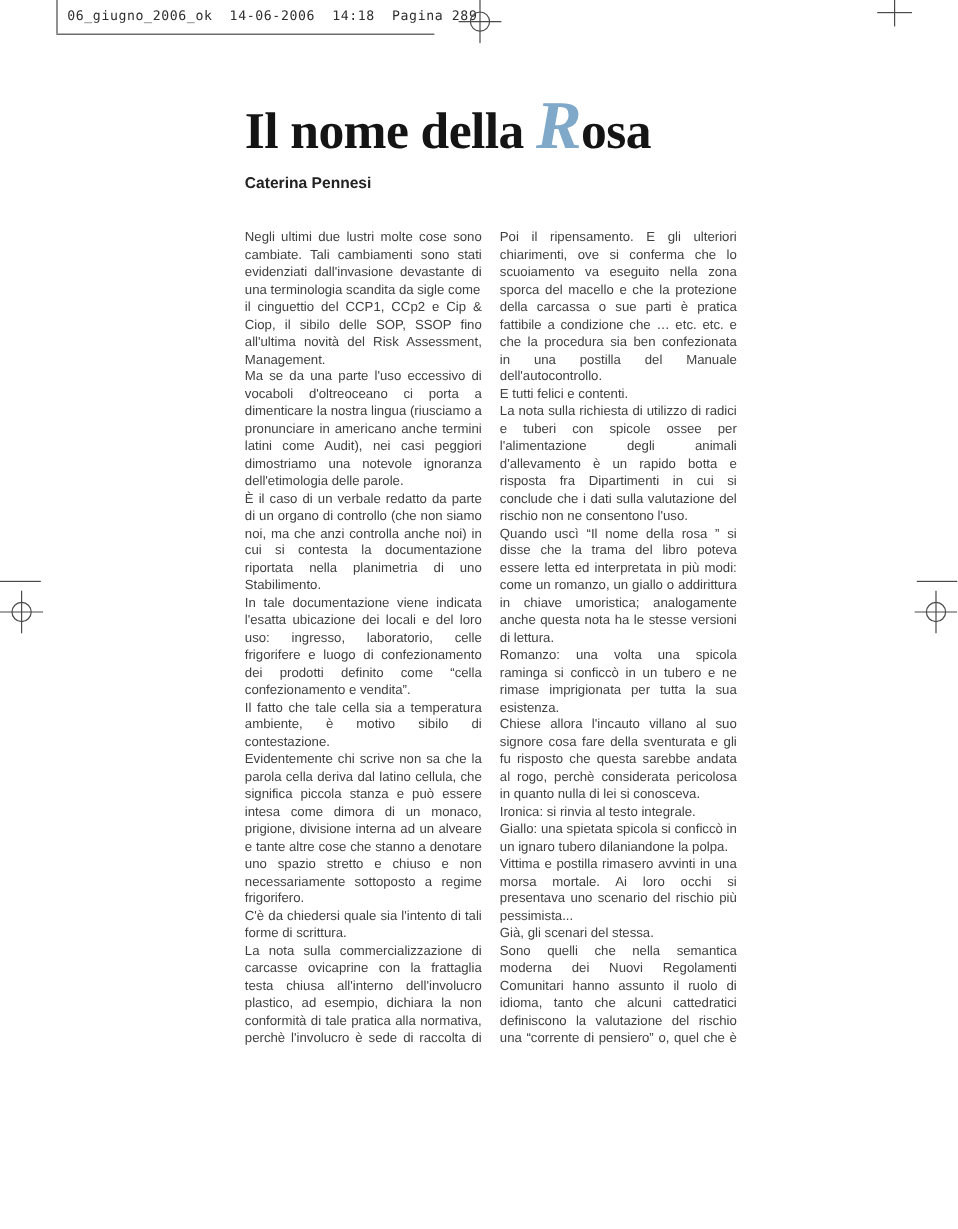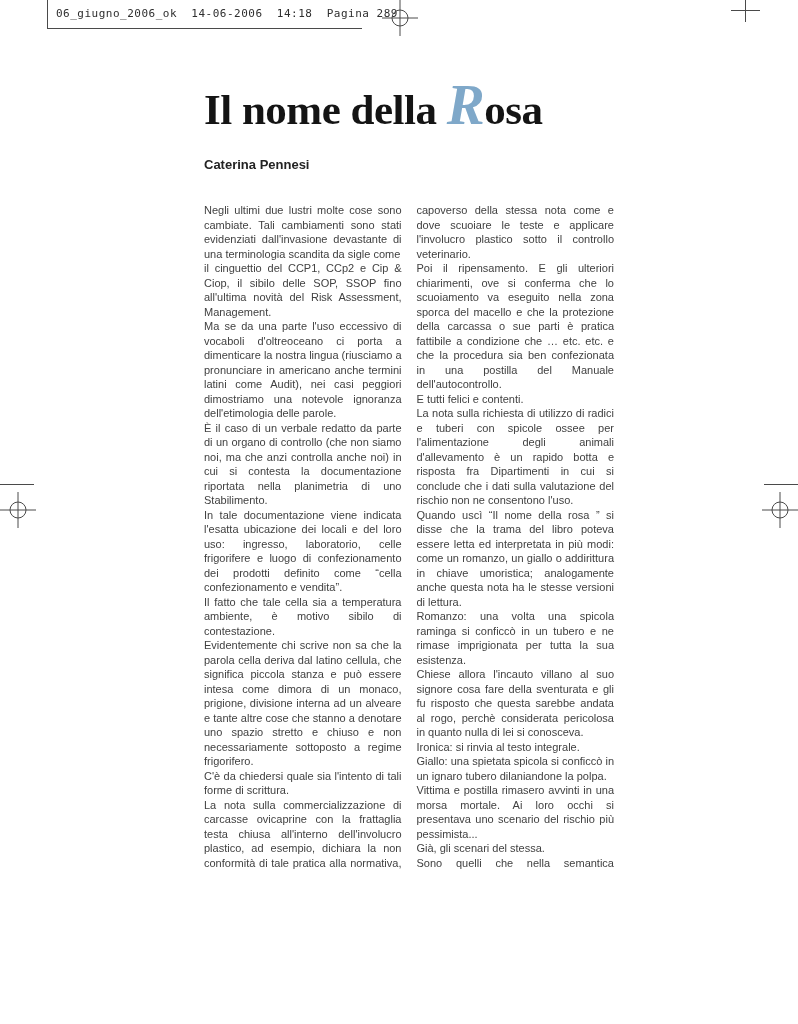--- a/index.html
+++ b/index.html
@@ -46,21 +46,21 @@
     letter-spacing: -0.5px;
     white-space: nowrap;
   }
   .title .accent {
     font-size: 57px;
     font-style: italic;
     font-weight: bold;
     line-height: 0.8;
   }
   .author {
-    margin-top: 25px;
+    margin-top: 13px;
     font-size: 13px;
     font-weight: bold;
     color: #232323;
   }
   .columns {
     margin-top: 31px;
     display: flex;
     gap: 15px;
   }
   .col {
@@ -137,21 +137,20 @@
           <p>Ma se da una parte l'uso eccessivo di vocaboli d'oltreoceano ci porta a dimenticare la nostra lingua (riusciamo a pronunciare in americano anche termini latini come Audit), nei casi peggiori dimostriamo una notevole ignoranza dell'etimologia delle parole.</p>
           <p>È il caso di un verbale redatto da parte di un organo di controllo (che non siamo noi, ma che anzi controlla anche noi) in cui si contesta la documentazione riportata nella planimetria di uno Stabilimento.</p>
           <p>In tale documentazione viene indicata l'esatta ubicazione dei locali e del loro uso: ingresso, laboratorio, celle frigorifere e luogo di confezionamento dei prodotti definito come “cella confezionamento e vendita”.</p>
           <p>Il fatto che tale cella sia a temperatura ambiente, è motivo sibilo di contestazione.</p>
           <p>Evidentemente chi scrive non sa che la parola cella deriva dal latino cellula, che significa piccola stanza e può essere intesa come dimora di un monaco, prigione, divisione interna ad un alveare e tante altre cose che stanno a denotare uno spazio stretto e chiuso e non necessariamente sottoposto a regime frigorifero.</p>
           <p>C'è da chiedersi quale sia l'intento di tali forme di scrittura.</p>
           <p>La nota sulla commercializzazione di carcasse ovicaprine con la frattaglia testa chiusa all'interno dell'involucro plastico, ad esempio, dichiara la non conformità di tale pratica alla normativa, perchè l'involucro è sede di raccolta di sangue e liquidi sierosi compromettendo il giudizio sull'idoneità delle carcasse così trattate.</p>
           <p>Questo però dopo aver spiegato nel chiuso</p>
         </div>
       <div class="col">
-          <p>capoverso della stessa nota come e dove scuoiare le teste e applicare l'involucro plastico sotto il controllo veterinario.</p>
           <p>Poi il ripensamento. E gli ulteriori chiarimenti, ove si conferma che lo scuoiamento va eseguito nella zona sporca del macello e che la protezione della carcassa o sue parti è pratica fattibile a condizione che … etc. etc. e che la procedura sia ben confezionata in una postilla del Manuale dell'autocontrollo.</p>
           <p>E tutti felici e contenti.</p>
           <p>La nota sulla richiesta di utilizzo di radici e tuberi con spicole ossee per l'alimentazione degli animali d'allevamento è un rapido botta e risposta fra Dipartimenti in cui si conclude che i dati sulla valutazione del rischio non ne consentono l'uso.</p>
           <p>Quando uscì “Il nome della rosa ” si disse che la trama del libro poteva essere letta ed interpretata in più modi: come un romanzo, un giallo o addirittura in chiave umoristica; analogamente anche questa nota ha le stesse versioni di lettura.</p>
           <p>Romanzo: una volta una spicola raminga si conficcò in un tubero e ne rimase imprigionata per tutta la sua esistenza.</p>
           <p>Chiese allora l'incauto villano al suo signore cosa fare della sventurata e gli fu risposto che questa sarebbe andata al rogo, perchè considerata pericolosa in quanto nulla di lei si conosceva.</p>
           <p>Ironica: si rinvia al testo integrale.</p>
           <p>Giallo: una spietata spicola si conficcò in un ignaro tubero dilaniandone la polpa.</p>
           <p>Vittima e postilla rimasero avvinti in una morsa mortale. Ai loro occhi si presentava uno scenario del rischio più pessimista...</p>
           <p>Già, gli scenari del stessa.</p>

